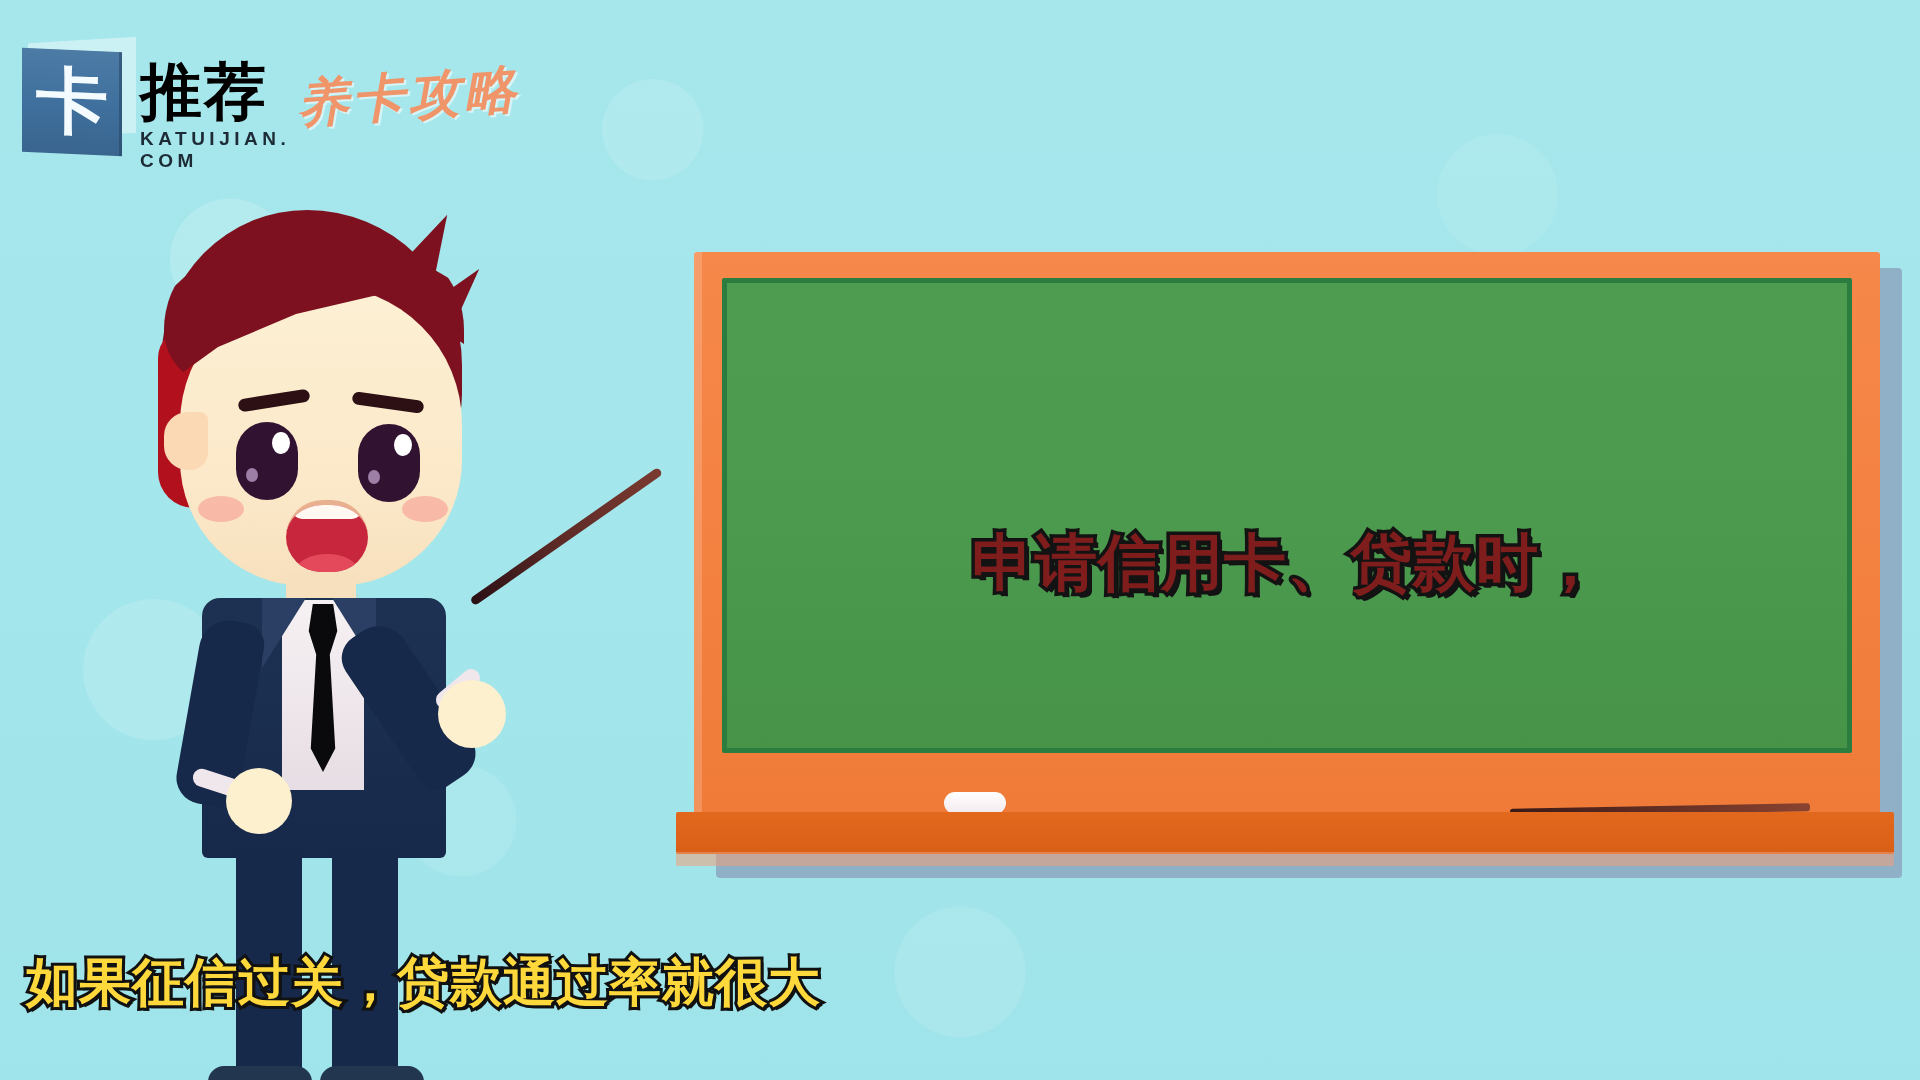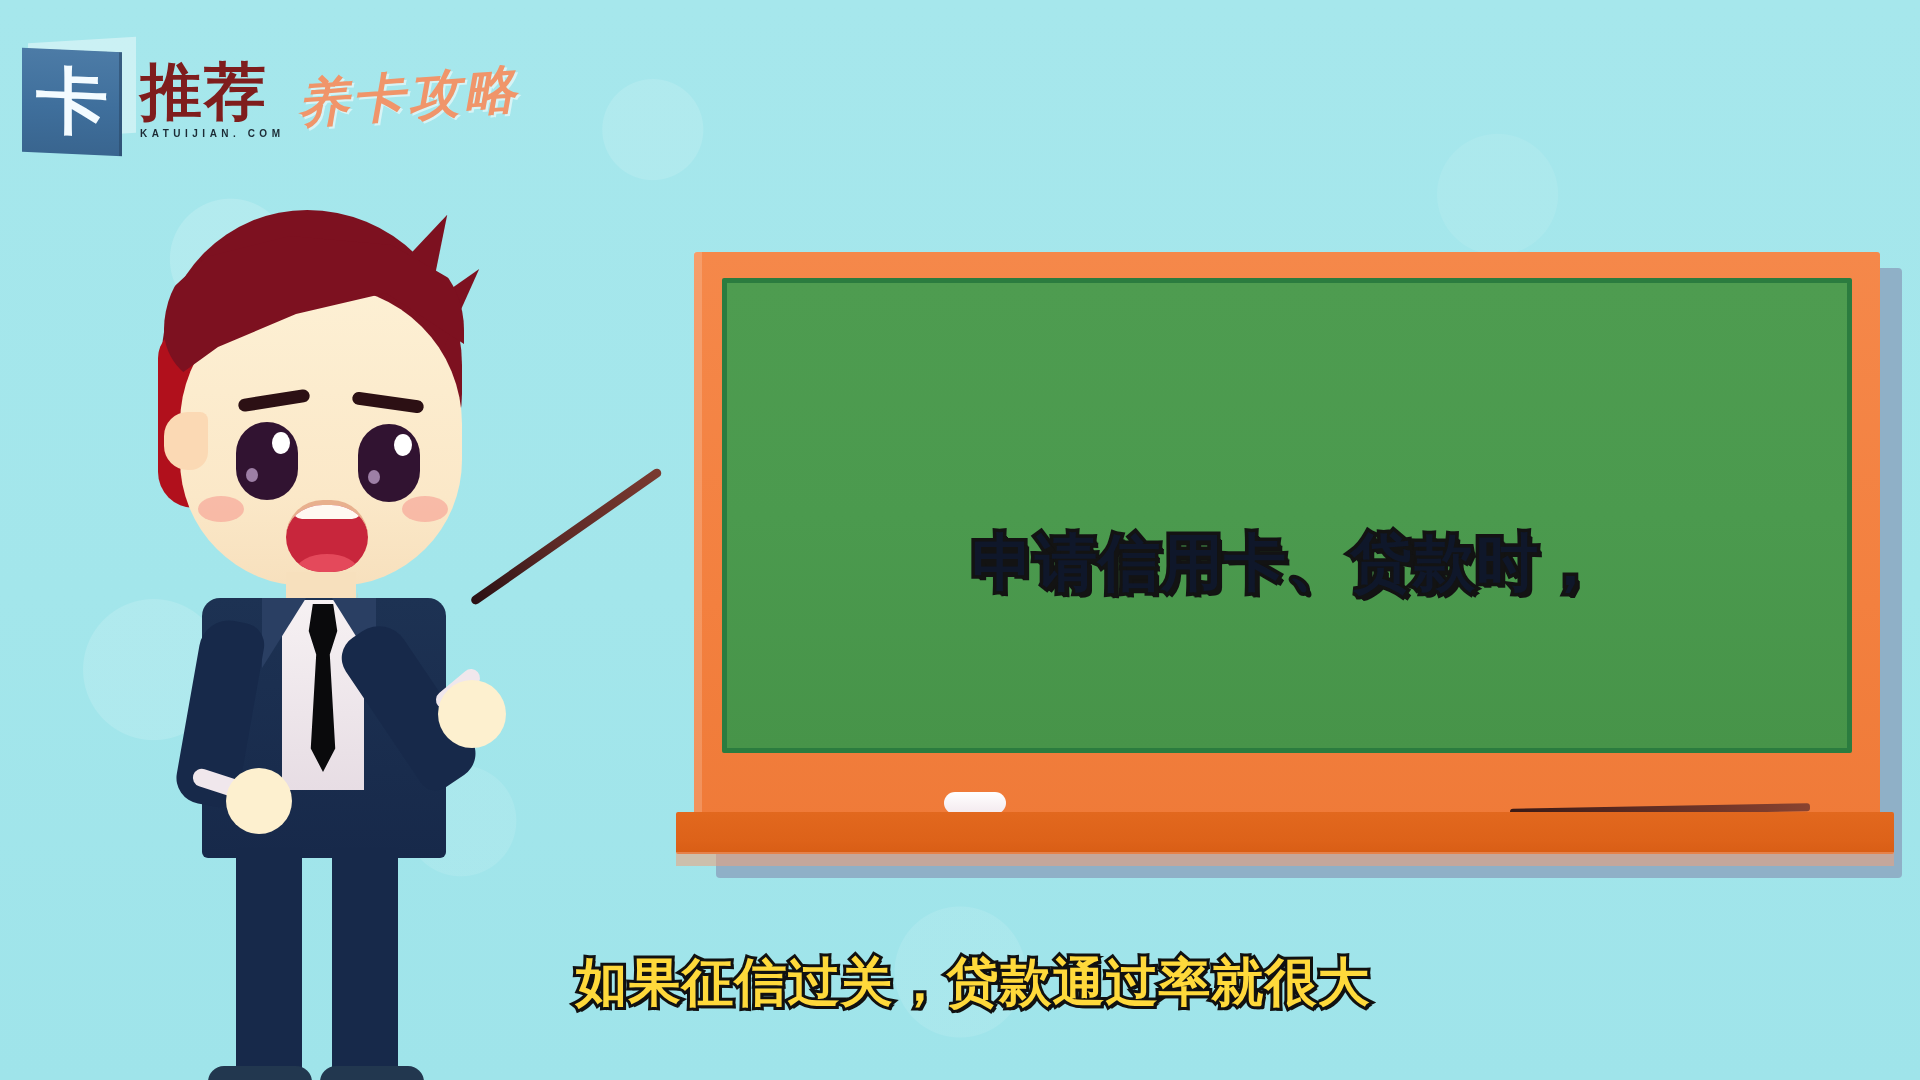--- a/index.html
+++ b/index.html
@@ -62,26 +62,26 @@
   }
 
   .logo-word {
     position:absolute; left:118px; top:22px;
     width:160px;
   }
   .logo-word .zh {
     font-family:"Liberation Serif", serif;
     font-weight:700;
     font-size:62px; line-height:64px;
-    color:#7f1d1d;
+    color:#000000;
     letter-spacing:2px;
   }
   .logo-word .domain {
     margin-top:4px;
-    font-size:10px;
+    font-size:19px;
     letter-spacing:4.5px;
     color:#1c2b35;
     font-weight:700;
   }
 
   #logo-sub {
     position:absolute; left:296px; top:62px;
     font-family:"Liberation Serif", serif;
     font-weight:700;
     font-style:italic;
@@ -164,35 +164,35 @@
     width:1186px; height:501px;
     display:flex; flex-direction:column;
     align-items:center; justify-content:center;
     padding-top:120px;
   }
   .board-line {
     font-family:"Liberation Sans", sans-serif;
     font-weight:700;
     font-size:62px;
     line-height:78px;
-    color:#0f172a;
+    color:#7f1d1d;
     letter-spacing:1px;
     white-space:nowrap;
     -webkit-text-stroke:7px #131313;
     paint-order:stroke fill;
     text-shadow:
       4px 4px 0 #131313,
       5px 5px 0 #131313;
   }
 
   
   #subtitle {
     position:absolute;
     left:0; right:0; top:952px;
-    text-align:center;
+    text-align:left;
     font-family:"Liberation Sans", sans-serif;
     font-weight:700;
     font-size:52px;
     line-height:60px;
     color:#ffd93b;
     letter-spacing:1px;
     -webkit-text-stroke:6px #111111;
     paint-order:stroke fill;
     text-shadow:3px 3px 0 #111111;
     padding-left:26px;

